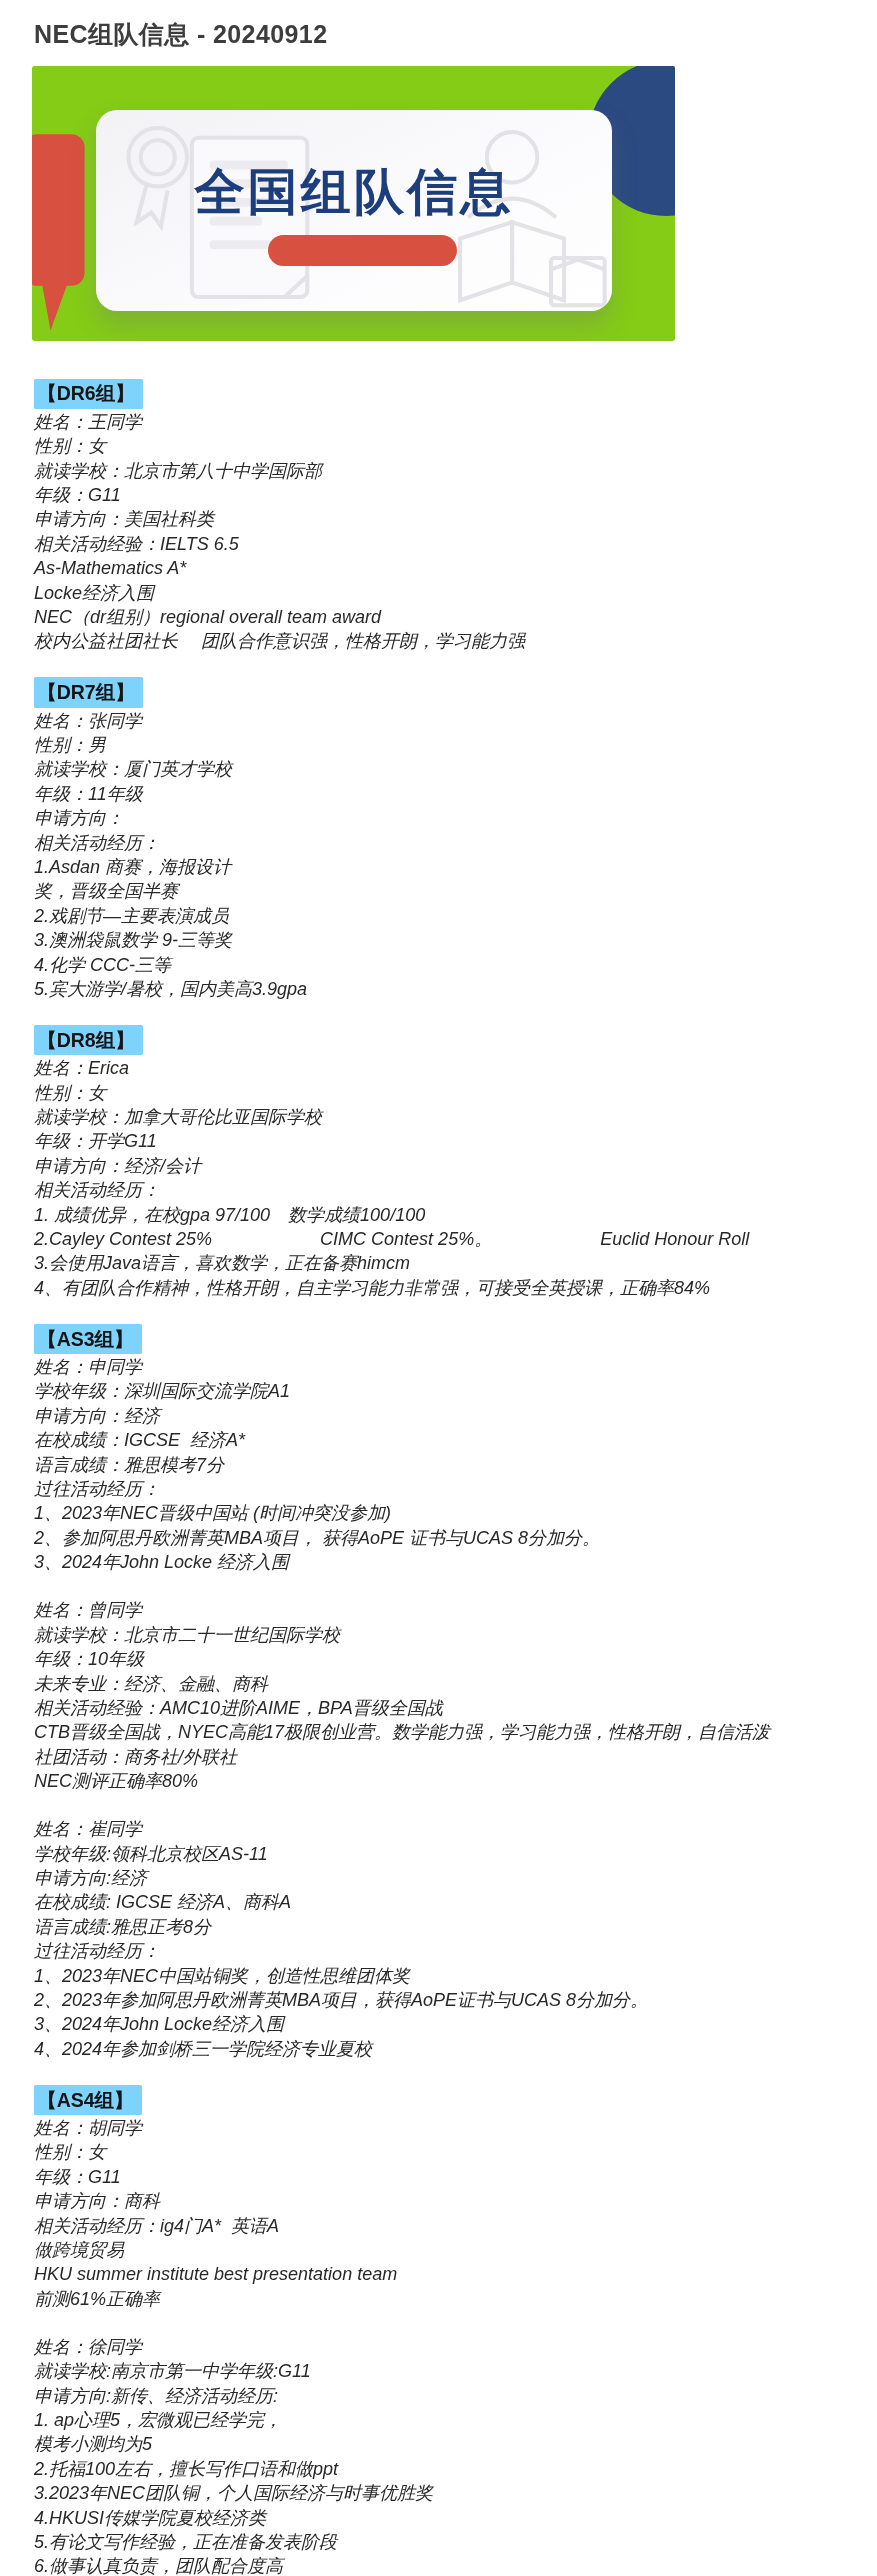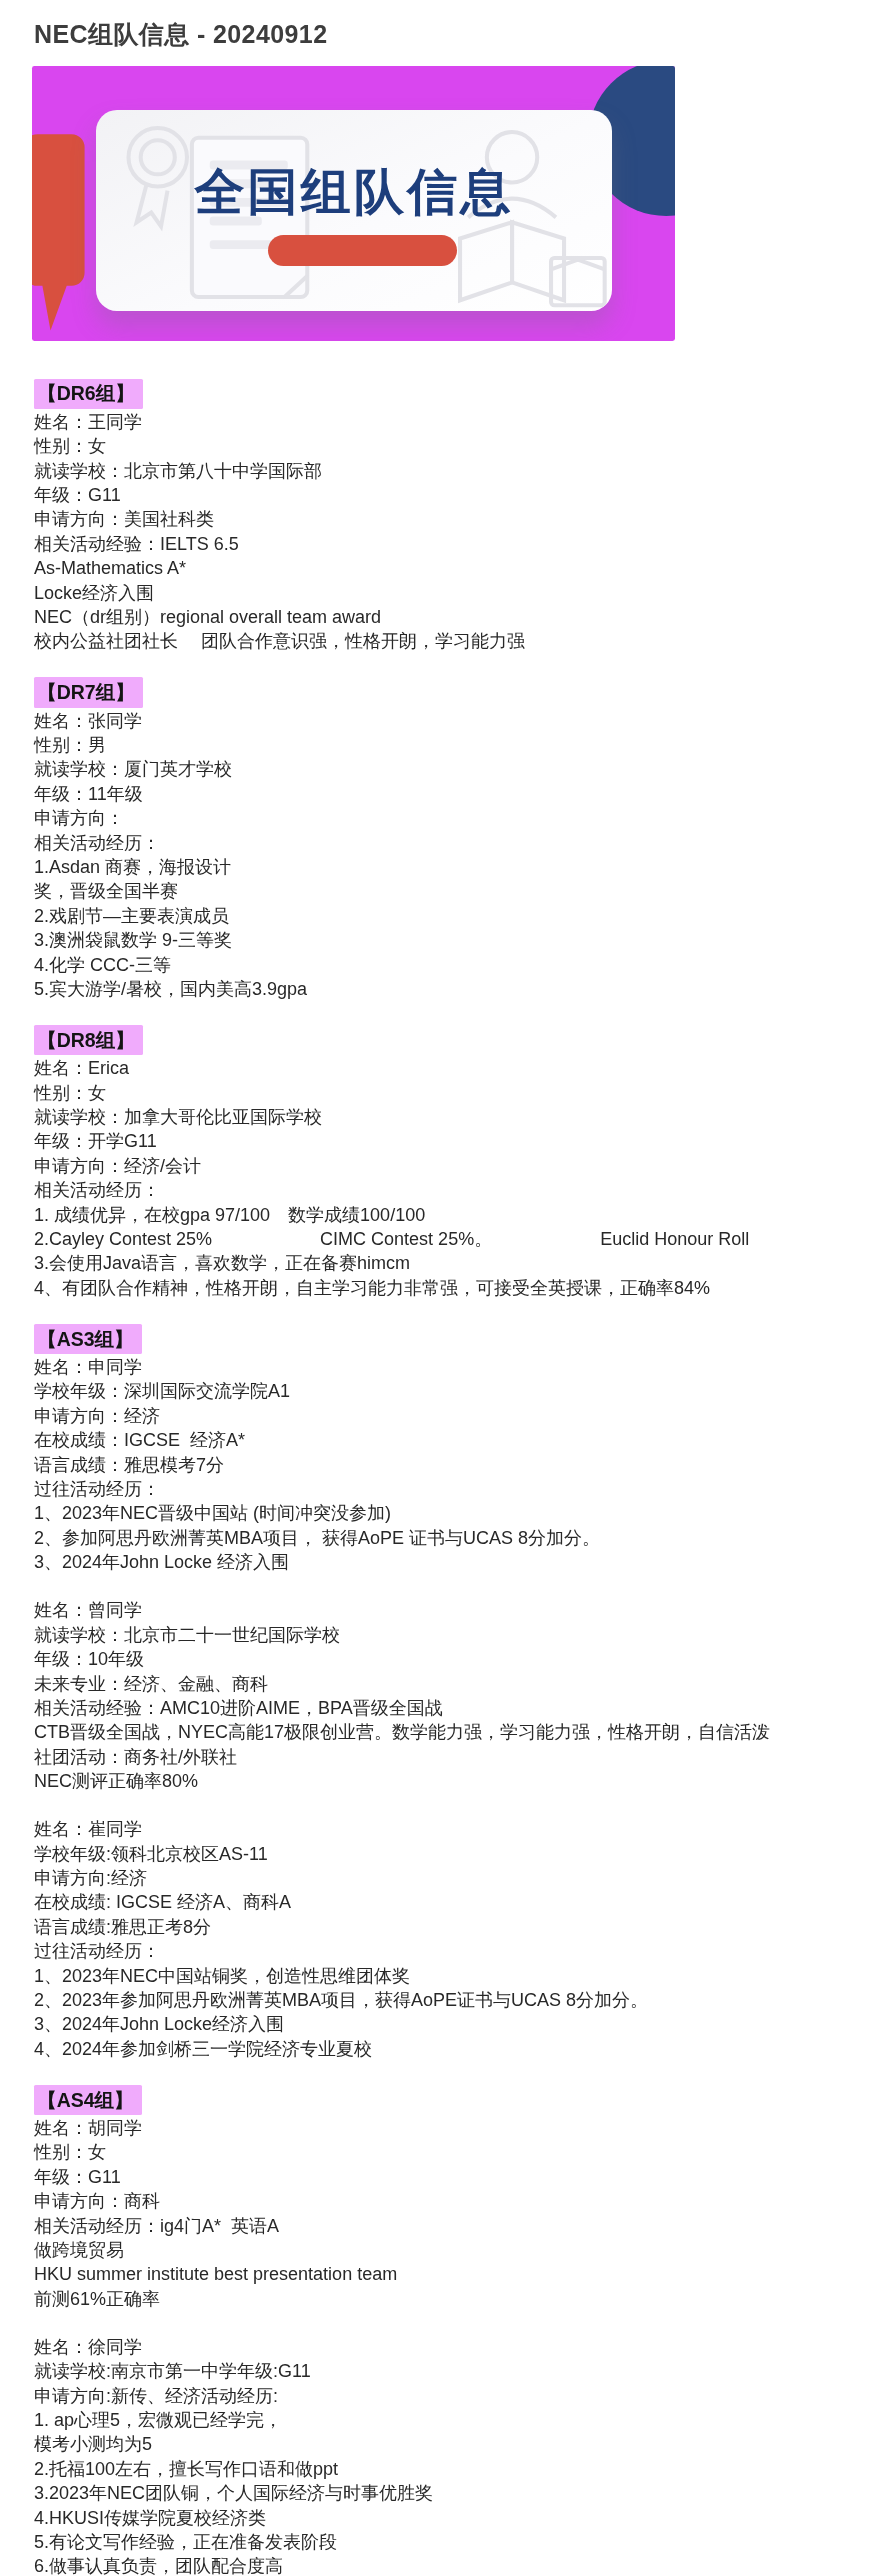--- a/index.html
+++ b/index.html
@@ -4,40 +4,40 @@
 <style>
   html,body{margin:0;padding:0;background:#ffffff;}
   body{font-family:"Liberation Sans","DejaVu Sans",sans-serif;color:#282828;}
   .page{position:relative;width:877px;}
 
   .page-title{margin:0;padding:19.5px 0 0 34px;font-size:25px;font-weight:600;
     color:#3d3d3d;letter-spacing:0.4px;line-height:29px;}
 
   
   .banner{position:relative;margin:17px 9px 0 32px;width:643px;height:275px;
-    background:#d946ef;overflow:hidden;border-radius:2.4px;}
+    background:#84cc16;overflow:hidden;border-radius:2.4px;}
   .banner svg{display:block;}
   .shapes{position:absolute;left:0;top:0;}
   .card{position:absolute;left:64px;top:44px;width:516px;height:201px;border-radius:21px;
     background:linear-gradient(155deg,#f2f2f5 0%,#fbfbfd 55%,#ffffff 100%);
     box-shadow:0 14.6px 24.4px rgba(110,110,125,.28);overflow:hidden;}
   .watermark{position:absolute;left:0;top:0;}
   .card-title{position:absolute;left:0;top:54px;width:100%;text-align:center;
     font-size:50px;font-weight:800;color:#1d3e7c;letter-spacing:3.2px;line-height:57px;}
   .red-bar{position:absolute;left:172px;top:125px;width:189px;height:31px;
     border-radius:15.4px;background:#d8503f;}
 
   
   .content{margin:38px 0 0 34px;padding-bottom:14.6px;width:812px;}
   section{margin:0;}
   .line{margin:0;font-size:18px;line-height:24.4px;white-space:pre-wrap;color:#282828;}
   .header-line{line-height:28px;margin:0 0 0.8px 0;}
-  .highlight{display:inline-block;background:#f0abfc;color:#141414;font-weight:bold;
+  .highlight{display:inline-block;background:#7dd3fc;color:#141414;font-weight:bold;
     font-size:19.5px;padding:0.8px 8.1px 1.6px 3.2px;border-radius:1.6px;}
-  .student-block{margin:0 0 23.6px 0;}
+  .student-block{margin:0 0 23.6px 0;font-style:italic;}
   section:last-child .student-block:last-child{margin-bottom:0;}
 </style>
 </head>
 <body>
 
 <div class="page">
 
   <h1 class="page-title">NEC组队信息 - 20240912</h1>
 
   <div class="banner">

